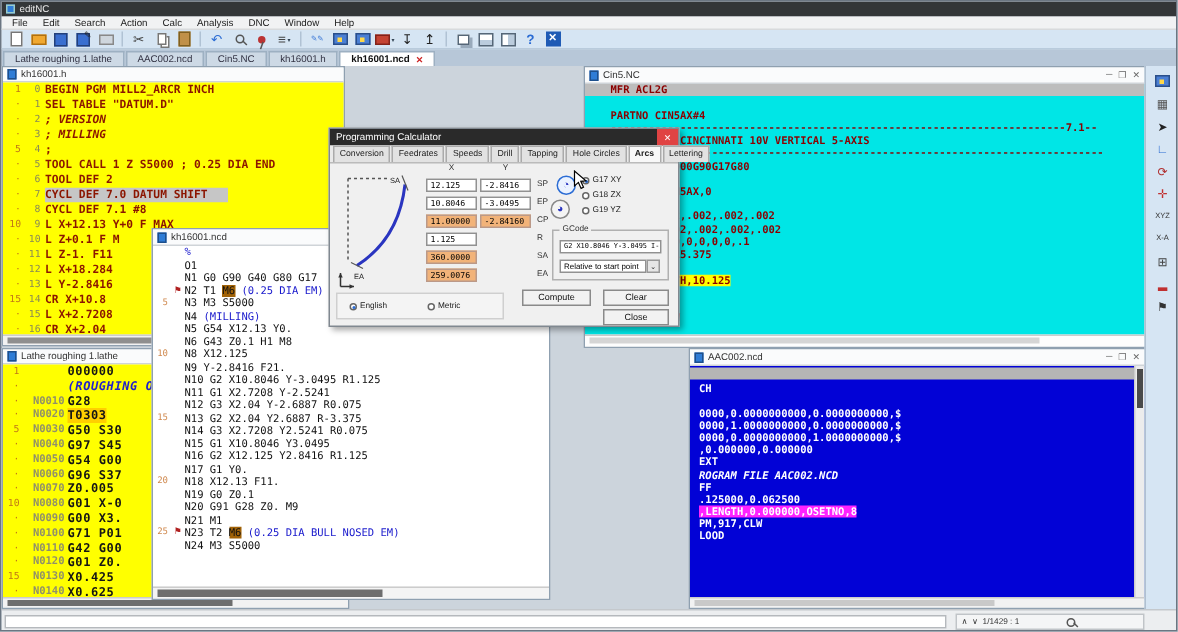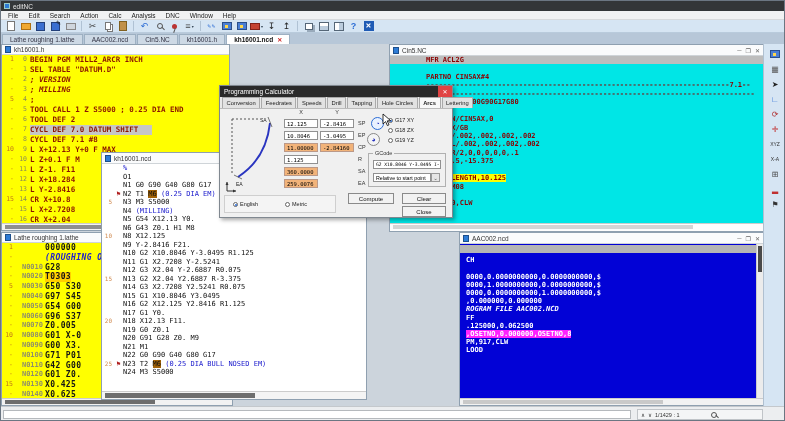--- a/index.html
+++ b/index.html
@@ -72,21 +72,21 @@
   .crow.kh{height:10px;line-height:10px}
   .kh .gut{width:15px;text-align:right;color:#c07818;font:6.5px "DejaVu Sans Mono",monospace;padding-right:3px;flex:0 0 auto}
   .kh .seq{width:13px;text-align:right;color:#8a8a55;font:6.5px "DejaVu Sans Mono",monospace;padding-right:3px;flex:0 0 auto}
   .ktx{font:bold 7.5px "DejaVu Sans Mono",monospace;color:#8b1500}
   .ktx.it{font-style:italic}
   .ktx.sel{background:#c6c6c6;padding-right:14px}
 
   
   .cybody{position:absolute;left:0;top:11px;width:100%;height:169px;background:#00e6e6;overflow:hidden}
   .cline{height:8.45px;line-height:8.45px;font:bold 7px "DejaVu Sans Mono",monospace;color:#8b0000;white-space:pre;
-         overflow:hidden;padding-left:36px}
+         overflow:hidden;padding-left:17px}
   .cline.sel{background:#bdbdbd}
   .cline .hl{background:#ffff00}
 
   
   .labody{position:absolute;left:0;top:10px;width:100%;height:157px;background:#ffff00;overflow:hidden}
   .crow.la{height:9.8px;line-height:9.8px}
   .la .gut{width:13px;text-align:right;color:#c07818;font:6.5px "DejaVu Sans Mono",monospace;padding-right:2px;flex:0 0 auto}
   .la .n{width:30px;color:#90906a;font:bold 7px "DejaVu Sans Mono",monospace;padding-right:2px;text-align:right;flex:0 0 auto}
   .ltx{font:bold 8px "DejaVu Sans Mono",monospace;color:#151515;letter-spacing:.4px}
   .ltx.cmt{color:#2020cc;font-style:italic}
@@ -300,20 +300,21 @@
         <span>─</span>
         <span>❐</span>
         <span>✕</span>
       </span>
     </div>
     <div class="cybody" id="cy-body">
         <div class="cline sel">MFR ACL2G</div>
         <div class="cline"> </div>
         <div class="cline">PARTNO CIN5AX#4</div>
         <div class="cline">------------------------------------------------------------------------7.1--</div>
+        <div class="cline">           CINCINNATI 10V VERTICAL 5-AXIS</div>
         <div class="cline">------------------------------------------------------------------------------</div>
         <div class="cline">      0050000G90G17G80</div>
         <div class="cline"> </div>
         <div class="cline">      N/CIN5AX,0</div>
         <div class="cline">      X/GB</div>
         <div class="cline">      /.002,.002,.002,.002</div>
         <div class="cline">      L/.002,.002,.002,.002</div>
         <div class="cline">      R/2,0,0,0,0,0,.1</div>
         <div class="cline">      .5,-15.375</div>
         <div class="cline"> </div>
@@ -366,24 +367,25 @@
       </span>
     </div>
     <div class="aabody" id="aa-body">
         <div class="aline sel"><span> </span></div>
         <div class="aline"><span>CH</span></div>
         <div class="aline"><span> </span></div>
         <div class="aline"><span>0000,0.0000000000,0.0000000000,$</span></div>
         <div class="aline"><span>0000,1.0000000000,0.0000000000,$</span></div>
         <div class="aline"><span>0000,0.0000000000,1.0000000000,$</span></div>
         <div class="aline"><span>,0.000000,0.000000</span></div>
+        <div class="aline"><span>EXT</span></div>
         <div class="aline"><span class="it">ROGRAM FILE AAC002.NCD</span></div>
         <div class="aline"><span>FF</span></div>
         <div class="aline"><span>.125000,0.062500</span></div>
-        <div class="aline"><span class="mag">,OSETNO,0.000000,OSETNO,8</span></div>
+        <div class="aline"><span class="mag">,LENGTH,0.000000,OSETNO,8</span></div>
         <div class="aline"><span>PM,917,CLW</span></div>
         <div class="aline"><span>LOOD</span></div>
       </div>
     <div class="vsb">
       <span class="thumb"></span>
     </div>
     <div class="hsb" style="height:7px">
       <span class="thumb" style="left:3px;width:200px;background:#c9c9c9"></span>
     </div>
   </div>
@@ -409,21 +411,20 @@
         <div class="crow mc"><span class="gut"></span><span class="flag"></span><span class="mtx"><span>N12 G3 X2.04 Y-2.6887 R0.075</span></span></div>
         <div class="crow mc"><span class="gut">15</span><span class="flag"></span><span class="mtx"><span>N13 G2 X2.04 Y2.6887 R-3.375</span></span></div>
         <div class="crow mc"><span class="gut"></span><span class="flag"></span><span class="mtx"><span>N14 G3 X2.7208 Y2.5241 R0.075</span></span></div>
         <div class="crow mc"><span class="gut"></span><span class="flag"></span><span class="mtx"><span>N15 G1 X10.8046 Y3.0495</span></span></div>
         <div class="crow mc"><span class="gut"></span><span class="flag"></span><span class="mtx"><span>N16 G2 X12.125 Y2.8416 R1.125</span></span></div>
         <div class="crow mc"><span class="gut"></span><span class="flag"></span><span class="mtx"><span>N17 G1 Y0.</span></span></div>
         <div class="crow mc"><span class="gut">20</span><span class="flag"></span><span class="mtx"><span>N18 X12.13 F11.</span></span></div>
         <div class="crow mc"><span class="gut"></span><span class="flag"></span><span class="mtx"><span>N19 G0 Z0.1</span></span></div>
         <div class="crow mc"><span class="gut"></span><span class="flag"></span><span class="mtx"><span>N20 G91 G28 Z0. M9</span></span></div>
         <div class="crow mc"><span class="gut"></span><span class="flag"></span><span class="mtx"><span>N21 M1</span></span></div>
-        <div class="crow mc"><span class="gut"></span><span class="flag"></span><span class="mtx"><span>N22 G0 G90 G40 G80 G17</span></span></div>
         <div class="crow mc"><span class="gut">25</span><span class="flag">⚑</span><span class="mtx"><span>N23 T2 </span><span class="hl">M6</span><span class="cmt"> (0.25 DIA BULL NOSED EM)</span></span></div>
         <div class="crow mc"><span class="gut"></span><span class="flag"></span><span class="mtx"><span>N24 M3 S5000</span></span></div>
       </div>
     <div class="hsb" style="height:8px;background:#f4f4f4">
       <span class="thumb" style="left:3px;width:150px;background:#6e6e6e;height:5px"></span>
     </div>
   </div>
 
   <div class="calc">
     <div class="calctitle">

